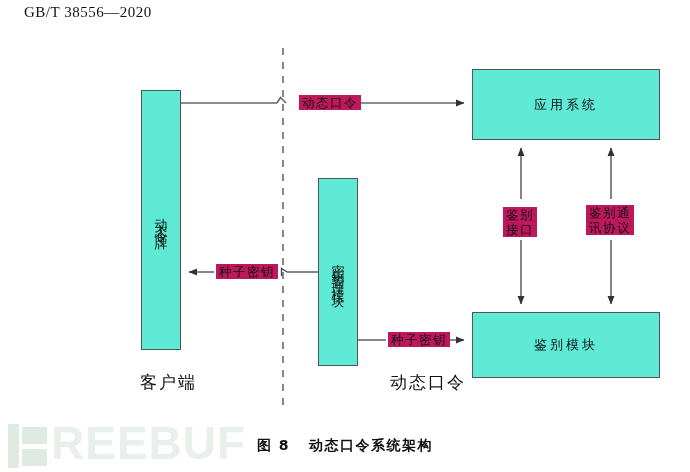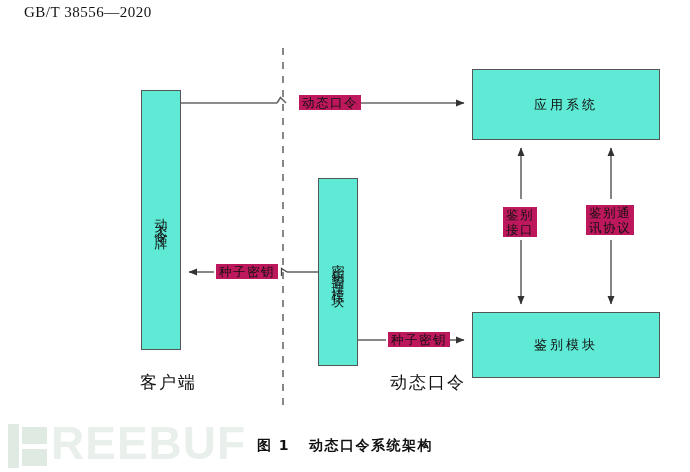--- a/index.html
+++ b/index.html
@@ -233,13 +233,13 @@
   </div>
 
 </div>
 
 <div id="watermark">
   <span class="wm-mark">
     <span class="wm-bar"></span><span class="wm-blocks"><i></i><i></i></span>
   </span><span class="wm-text">REEBUF</span>
 </div>
 
-<div id="caption">图 1   动态口令系统架构</div>
+<div id="caption">图 8   动态口令系统架构</div>
 
 </body></html>

